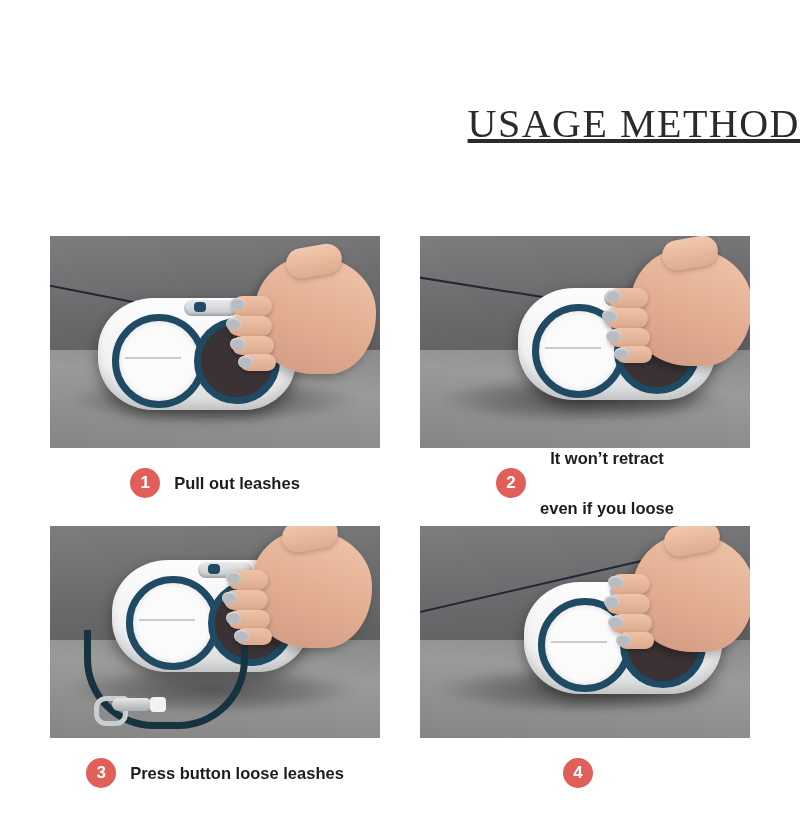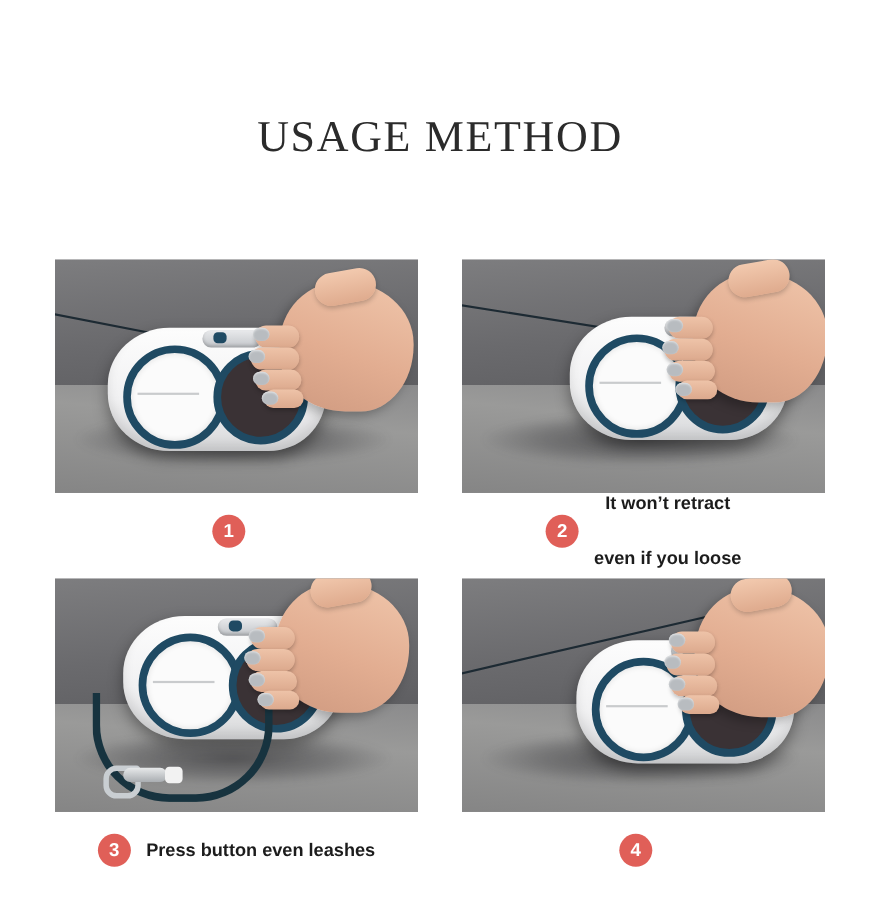--- a/index.html
+++ b/index.html
@@ -17,26 +17,27 @@
     position: relative;
     width: 800px;
     height: 835px;
     background: #ffffff;
   }
   .page-title {
     position: absolute;
     top: 100px;
     left: 0;
     width: 800px;
-    text-align: center;
+    text-align: right;
     font-family: "Liberation Serif", serif;
     font-size: 40px;
     letter-spacing: 1.5px;
     color: #2b2b2b;
     font-weight: 400;
+    text-decoration: underline;
   }
   .grid {
     position: absolute;
     top: 236px;
     left: 50px;
     width: 700px;
     display: grid;
     grid-template-columns: 330px 330px;
     grid-column-gap: 40px;
     grid-row-gap: 12px;
@@ -286,20 +287,23 @@
             <div class="finger f4"></div>
             <div class="nail n1"></div>
             <div class="nail n2"></div>
             <div class="nail n3"></div>
             <div class="nail n4"></div>
           </div>
         </div>
       </div>
       <div class="caption">
         <div class="step-badge">1</div>
+        <div class="caption-text">
+          <span>Pull out leashes</span>
+        </div>
       </div>
     </div>
 
     <div class="cell">
       <div class="photo">
         <div class="scene">
           <div class="bg-wall"></div>
           <div class="bg-floor"></div>
           <div class="bg-shadow"></div>
           <div class="cord" style="left:-4px; top:40px; width:260px; transform:rotate(9deg);"></div>
@@ -364,21 +368,21 @@
             <div class="nail n1"></div>
             <div class="nail n2"></div>
             <div class="nail n3"></div>
             <div class="nail n4"></div>
           </div>
         </div>
       </div>
       <div class="caption">
         <div class="step-badge">3</div>
         <div class="caption-text">
-          <span>Press button even leashes</span>
+          <span>Press button loose leashes</span>
         </div>
       </div>
     </div>
 
     <div class="cell">
       <div class="photo">
         <div class="scene">
           <div class="bg-wall"></div>
           <div class="bg-floor"></div>
           <div class="bg-shadow"></div>

